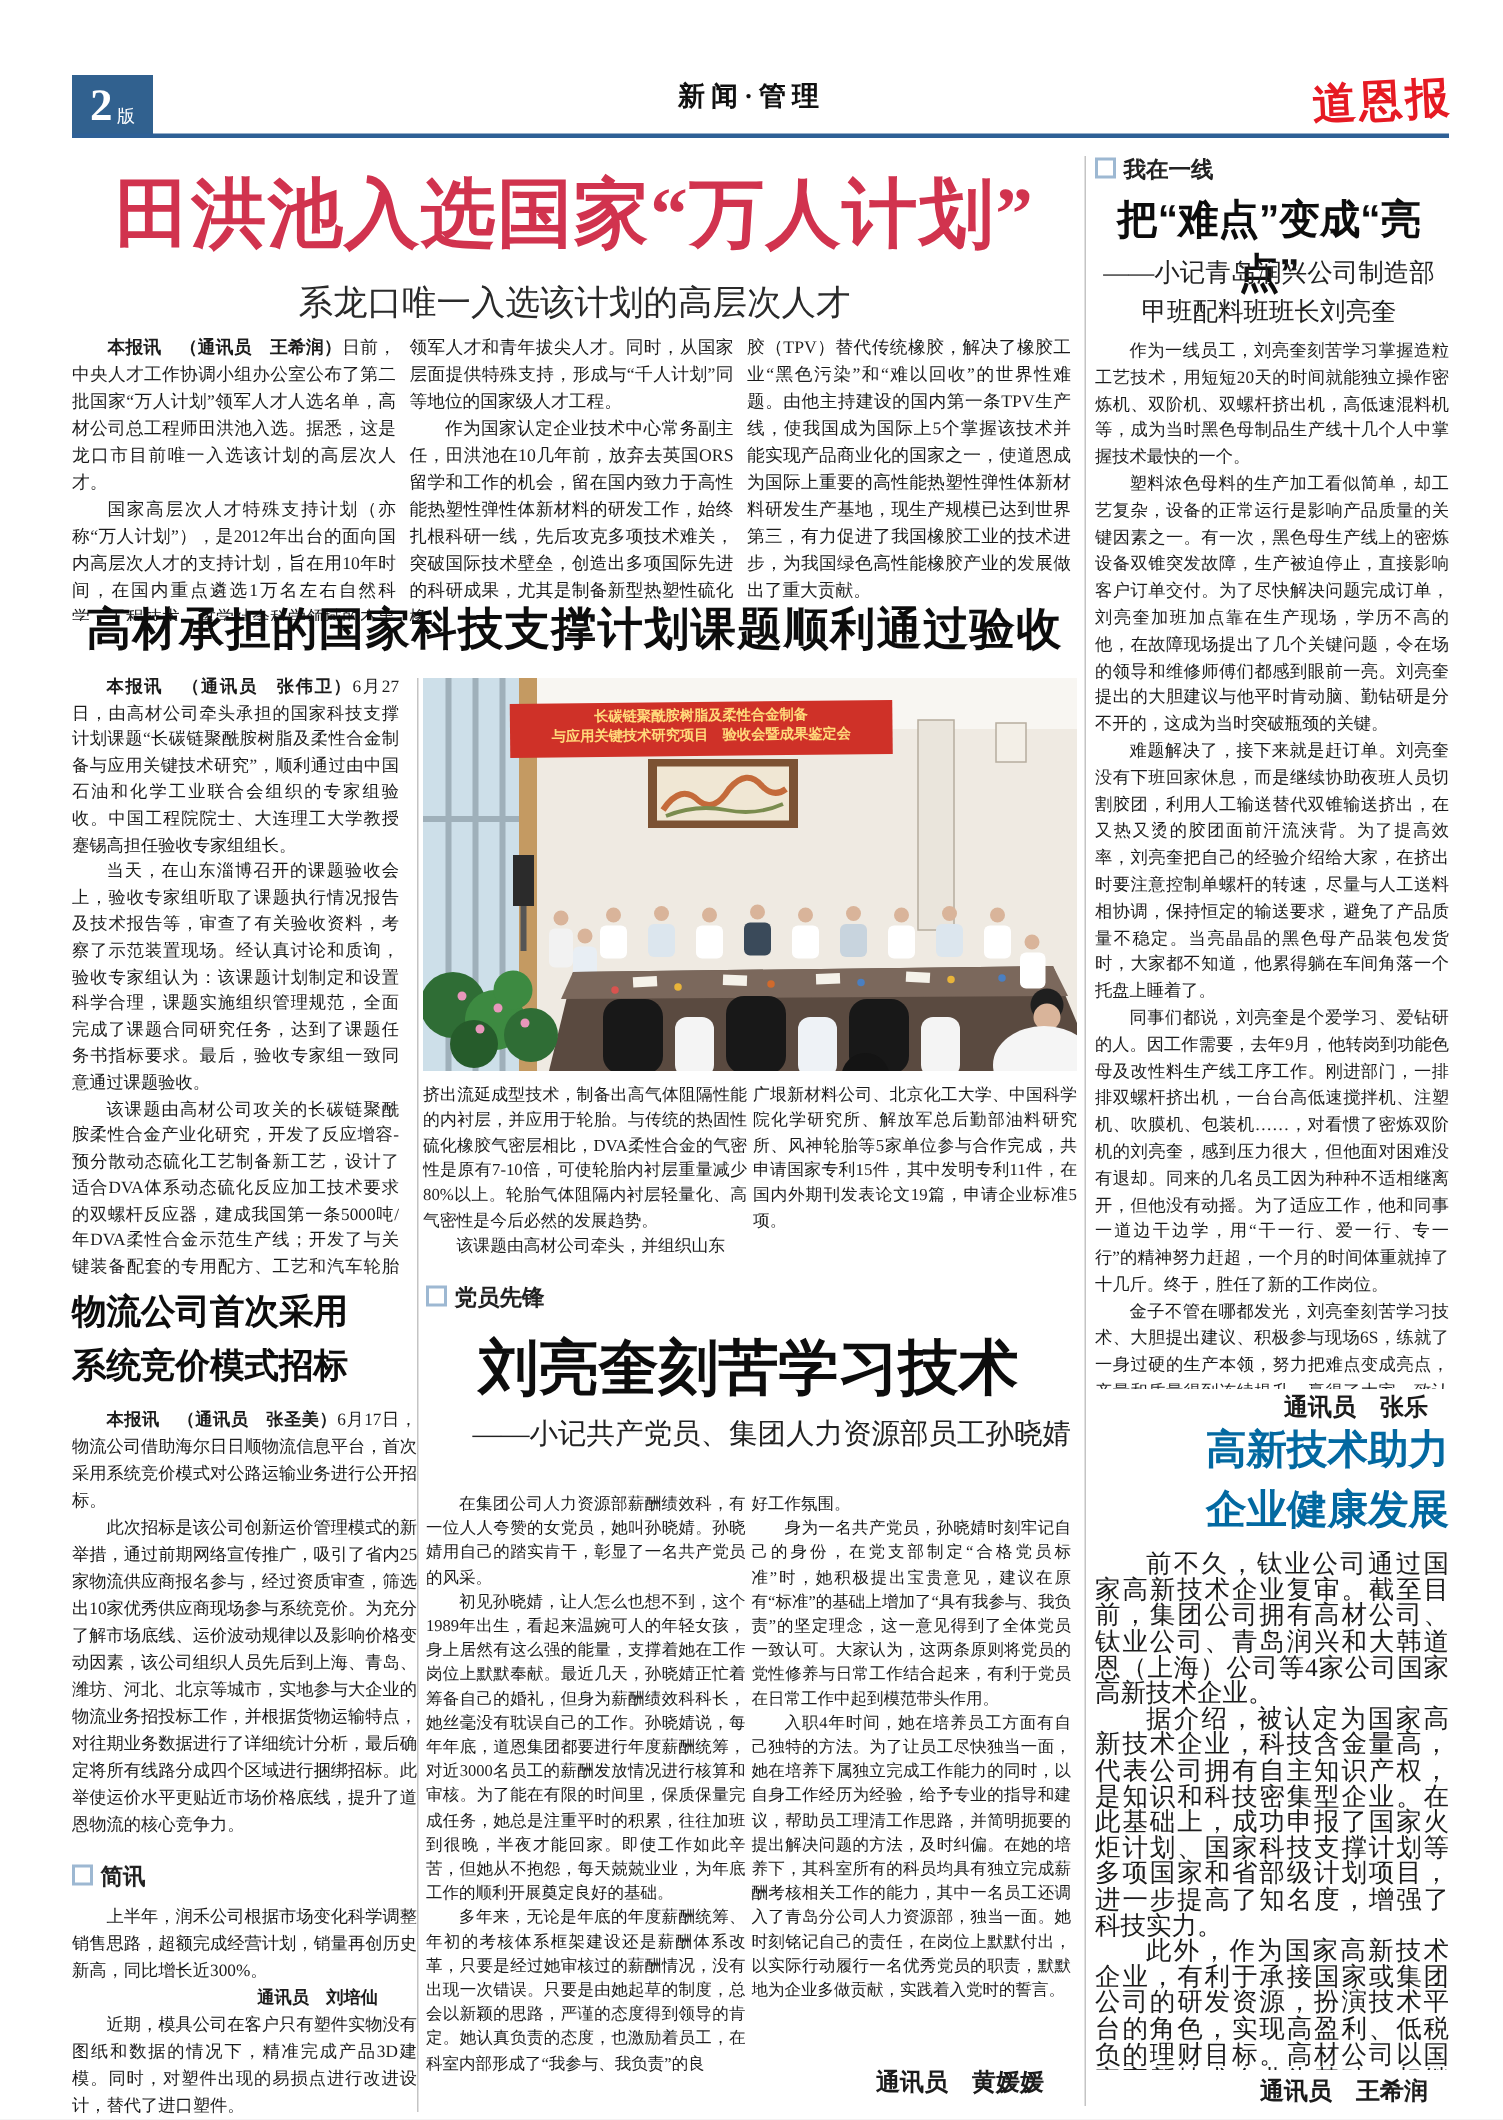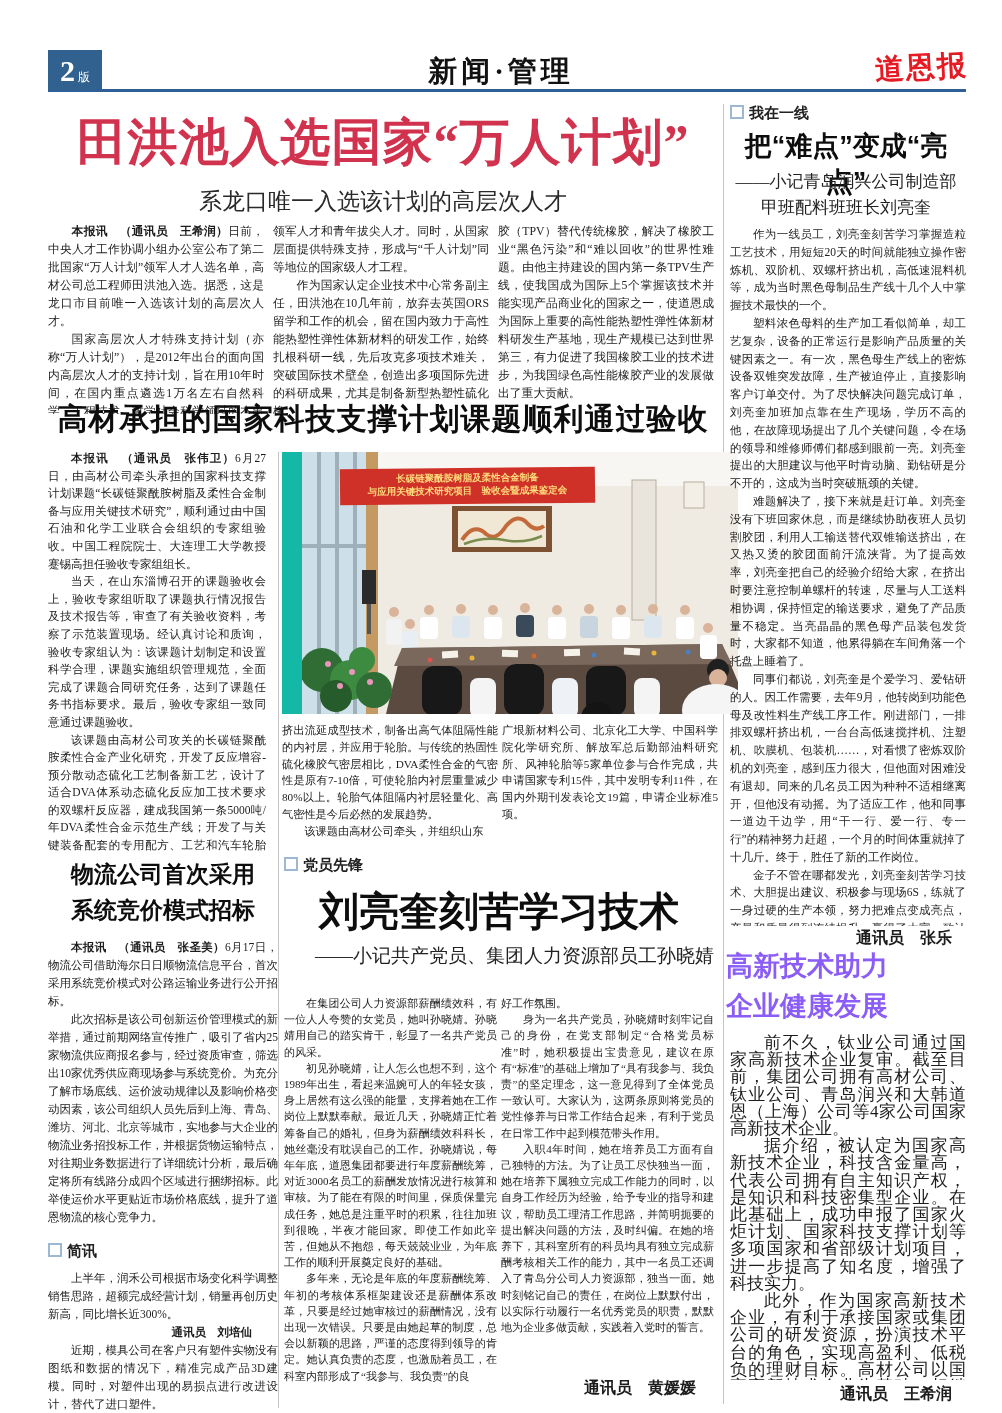--- a/index.html
+++ b/index.html
@@ -10,21 +10,21 @@
   p{margin:0;text-indent:2em;text-align:justify;}
   p.cont{text-indent:0;}
   b{font-family:"Liberation Sans", sans-serif;}
 
   
   .pagenum-box{left:48px;top:50px;width:54px;height:42px;background:#31618f;color:#fff;
       display:flex;align-items:center;justify-content:center;}
   .pagenum-box .num{font-size:30px;font-weight:bold;line-height:1;}
   .pagenum-box .ban{font-size:12px;margin-left:3px;margin-top:12px;}
   .header-rule{left:48px;top:89px;width:918px;height:3px;background:#2e6096;}
-  .section-title{left:0;top:52px;width:1002px;text-align:center;font-size:29px;font-weight:bold;
+  .section-title{left:0;top:52px;width:1002px;text-align:center;font-size:18px;font-weight:bold;
       letter-spacing:4px;color:#111;}
   .masthead{right:34px;top:48px;font-size:29px;font-weight:bold;color:#e61a23;
       transform:rotate(-3deg);letter-spacing:2px;}
 
   
   .vrule{width:1px;background:#c4c4c4;}
 
   
   .main-headline{left:48px;top:110px;width:670px;text-align:center;font-size:50px;line-height:64px;
       font-weight:bold;color:#d1334e;letter-spacing:1px;}
@@ -32,35 +32,35 @@
   .col{overflow:hidden;}
   .main-body{font-size:11.8px;line-height:18px;}
 
   
   .keti-headline{left:48px;top:399px;width:670px;text-align:center;font-size:30px;font-weight:bold;
       font-family:"Liberation Sans", sans-serif;letter-spacing:1px;color:#0d0d0d;}
   .keti-body{font-size:11.5px;line-height:17.6px;}
   .keti-lower{font-size:11.2px;line-height:16.8px;}
 
   
-  .photo{left:282px;top:452px;width:436px;height:262px;background:#14b8a6;overflow:hidden;padding-left:20px;}
+  .photo{left:282px;top:452px;width:436px;height:262px;background:#14b8a6;overflow:hidden;}
   .photo svg{display:block;}
   .photo-banner{position:absolute;left:58px;top:16px;width:255px;height:36px;background:#cf3128;
       color:#ffd97a;text-align:center;font-size:9.5px;line-height:13px;padding-top:4px;
       transform:rotate(-0.6deg);box-sizing:border-box;font-weight:bold;}
   .photo-banner span{display:block;white-space:nowrap;}
 
   
   .tag{font-family:"Liberation Sans", sans-serif;font-weight:bold;font-size:15px;color:#222;}
   .tag .sq{display:inline-block;width:10px;height:10px;border:2px solid #9db8d2;
       vertical-align:-1px;margin-right:5px;}
 
   
   .wuliu{left:48px;top:856px;width:230px;}
-  .wuliu h2{margin:0 0 10px 0;text-align:center;font-size:23px;line-height:36px;
+  .wuliu h2{margin:0 0 10px 0;font-size:23px;line-height:36px;
       font-family:"Liberation Sans", sans-serif;color:#0d0d0d;}
   .wuliu p{font-size:11.5px;line-height:18px;}
   .jianxun-tag{margin:16px 0 8px 0;}
   .byline{font-weight:bold;text-align:right;padding-right:26px;text-indent:0;
       font-family:"Liberation Sans", sans-serif;font-size:11.5px;line-height:20px;}
 
   
   .dy-tag{left:284px;top:856px;}
   .dy-headline{left:284px;top:884px;width:430px;text-align:center;font-size:40px;font-weight:bold;
       font-family:"Liberation Sans", sans-serif;color:#0d0d0d;}
@@ -68,22 +68,22 @@
   .dy-body{font-size:11px;line-height:16.2px;}
 
   
   .yx-tag{left:730px;top:104px;}
   .yx-headline{left:726px;top:128px;width:240px;text-align:center;font-size:27px;font-weight:bold;
       font-family:"Liberation Sans", sans-serif;color:#0d0d0d;}
   .yx-subtitle{left:726px;width:240px;text-align:center;font-size:17px;color:#222;}
   .yx-body{font-size:11.5px;line-height:17.8px;}
 
   
-  .gx-headline{left:726px;width:240px;text-align:left;font-size:27px;font-weight:bold;
-      font-family:"Liberation Sans", sans-serif;color:#8b5cf6;}
+  .gx-headline{left:726px;width:240px;text-align:right;font-size:27px;font-weight:bold;
+      font-family:"Liberation Sans", sans-serif;color:#0369a1;}
   .gx-body{font-size:17px;line-height:17.2px;}
 
   .byline-abs{position:absolute;font-weight:bold;text-align:right;
       font-family:"Liberation Sans", sans-serif;font-size:16px;}
 </style>
 </head>
 <body>
 
 <div class="page">
 

